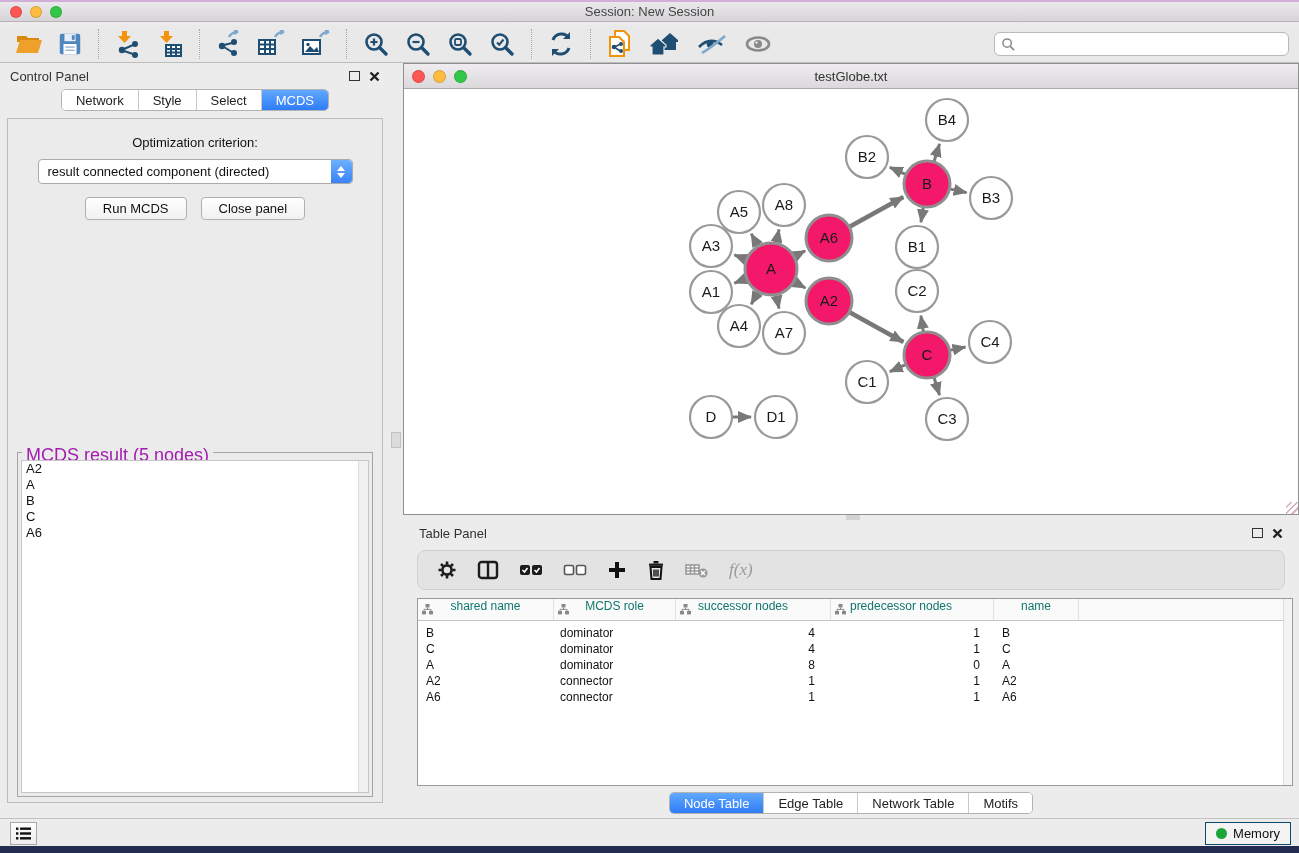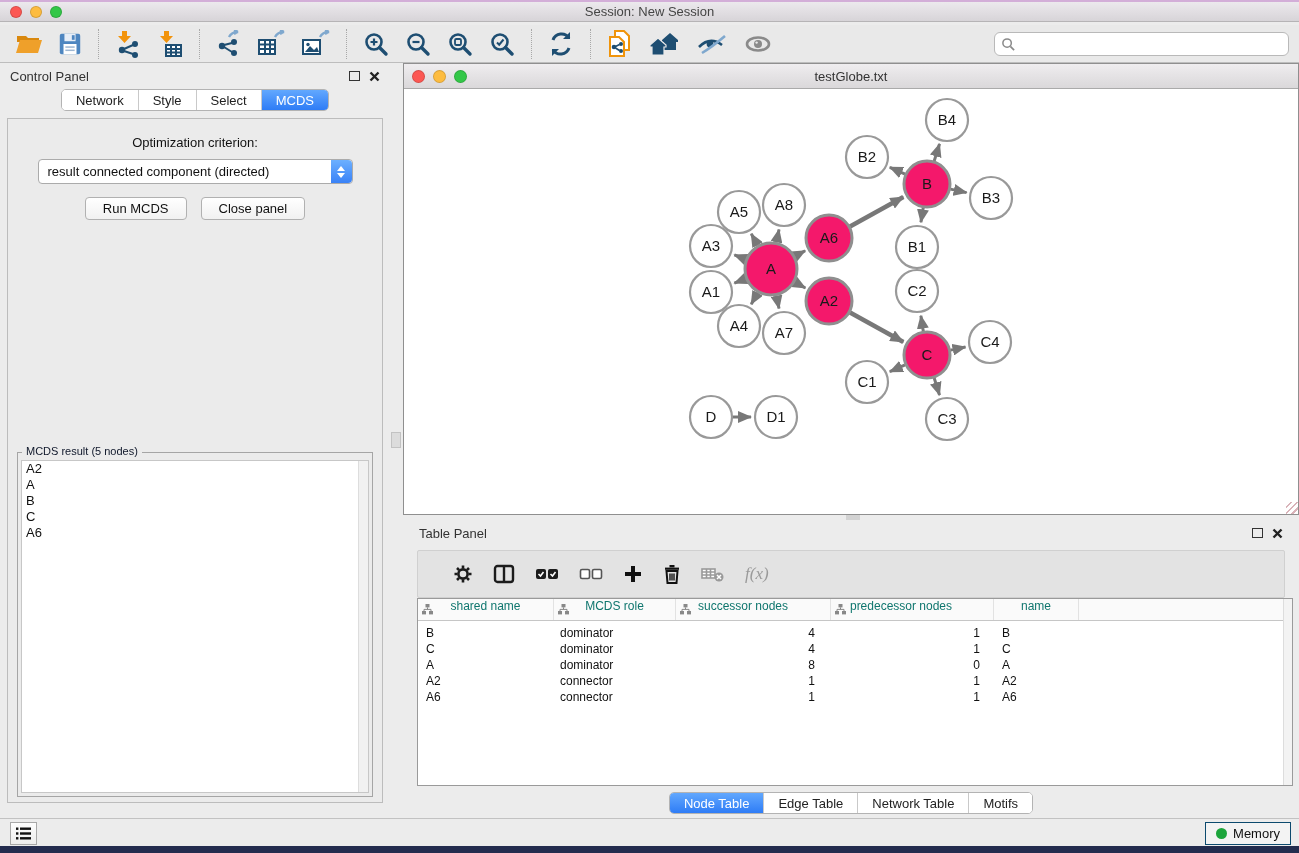--- a/index.html
+++ b/index.html
@@ -44,21 +44,21 @@
     border:1px solid #ababab; border-radius:4px; display:flex; align-items:center; cursor:pointer; }
   .dropdown .ddval { font-size:13px; padding-left:9px; color:#111; }
   .ddstep { position:absolute; right:0px; top:0px; bottom:0px; width:21px; border-radius:0 4px 4px 0;
     background:linear-gradient(#6cb0ff,#3a82f7); display:flex; flex-direction:column; align-items:center; justify-content:center; gap:2px; }
   .tri-up { width:0; height:0; border-left:4px solid transparent; border-right:4px solid transparent; border-bottom:5px solid #fff; }
   .tri-dn { width:0; height:0; border-left:4px solid transparent; border-right:4px solid transparent; border-top:5px solid #fff; }
   .btnrow { display:flex; justify-content:center; gap:14px; margin-top:13px; }
   .aqbtn { font-size:13px; font-family:inherit; padding:3px 17px; background:linear-gradient(#ffffff,#f1f1f1);
     border:1px solid #b1b1b1; border-radius:4px; cursor:pointer; color:#111; }
   .mcds-box { position:absolute; left:9px; right:9px; top:333px; bottom:5px; border:1px solid #a5a5a5; }
-  .mcds-legend { position:absolute; top:-8px; left:4px; background:#ebebeb; padding:0 4px; font-size:11px; color:#0f172a; }
+  .mcds-legend { position:absolute; top:-8px; left:4px; background:#ebebeb; padding:0 4px; font-size:18px; color:#a21caf; }
   .mcds-list { position:absolute; left:3px; right:3px; top:7px; bottom:3px; background:#fff; border:1px solid #c7c7c7; overflow:hidden; }
   .mcds-item { font-size:13px; line-height:16px; padding-left:4px; color:#111; }
   .vscroll { position:absolute; right:0; top:0; bottom:0; width:10px; background:#f1f1f1; border-left:1px solid #ddd; }
 
   
   .netframe { position:absolute; left:403px; top:63px; width:896px; height:452px; border:1px solid #8f8f8f; background:#fff; }
   .net-titlebar { height:25px; background:linear-gradient(#efedef,#dad8da); border-bottom:1px solid #aaa;
     display:flex; align-items:center; position:relative; }
   .net-titlebar .lights { margin-left:8px; }
   .net-titlebar .light { width:13px; height:13px; }
@@ -67,22 +67,22 @@
   .net-grip { position:absolute; right:0; bottom:0; width:12px; height:12px;
     background:repeating-linear-gradient(135deg, transparent 0 3px, #d9b3b9 3px 4.5px); }
   .lsplit-handle { position:absolute; left:-13px; top:368px; width:10px; height:16px; background:#dcdcdc; border:1px solid #c2c2c2; }
 
   
   .hsplit { position:absolute; left:403px; top:515px; width:896px; height:5px; background:#ececec; cursor:row-resize; }
   .hsplit .grab { position:absolute; left:443px; top:0; width:14px; height:5px; background:#d3d3d3; }
 
   
   .tpanel { position:absolute; left:403px; top:520px; width:896px; height:298px; }
-  .ttoolbar { margin:4px 14px 0 14px; height:48px; background:#e3e3e3; border:1px solid #d0d0d0; border-radius:2px;
-    display:flex; align-items:center; padding-left:28px; gap:6px; }
+  .ttoolbar { margin:4px 14px 0 14px; height:40px; background:#e3e3e3; border:1px solid #d0d0d0; border-radius:8px;
+    display:flex; align-items:center; padding-left:12px; gap:6px; }
   .ttb { background:none; border:none; padding:0 7px; height:32px; display:flex; align-items:center; cursor:pointer; }
   .fx { font-family:"Liberation Serif", serif; font-style:italic; font-size:17px; color:#9a9a9a; }
   .ntable { position:absolute; left:14px; right:6px; top:78px; bottom:32px; background:#fff; border:1px solid #9a9a9a; overflow:hidden; }
   .thead { display:flex; height:22px; background:#fafafa; border-bottom:1px solid #c6c6c6; }
   .hcell { position:relative; display:flex; align-items:flex-start; justify-content:center; font-size:12px; color:#0f766e;
     border-right:1px solid #e2e2e2; }
   .hcell .hicon { position:absolute; left:4px; top:5px; }
   .trow { display:flex; height:16px; align-items:center; }
   .tcell { font-size:12px; color:#111; overflow:hidden; white-space:nowrap; }
   .c0 { width:136px; padding-left:8px; }

